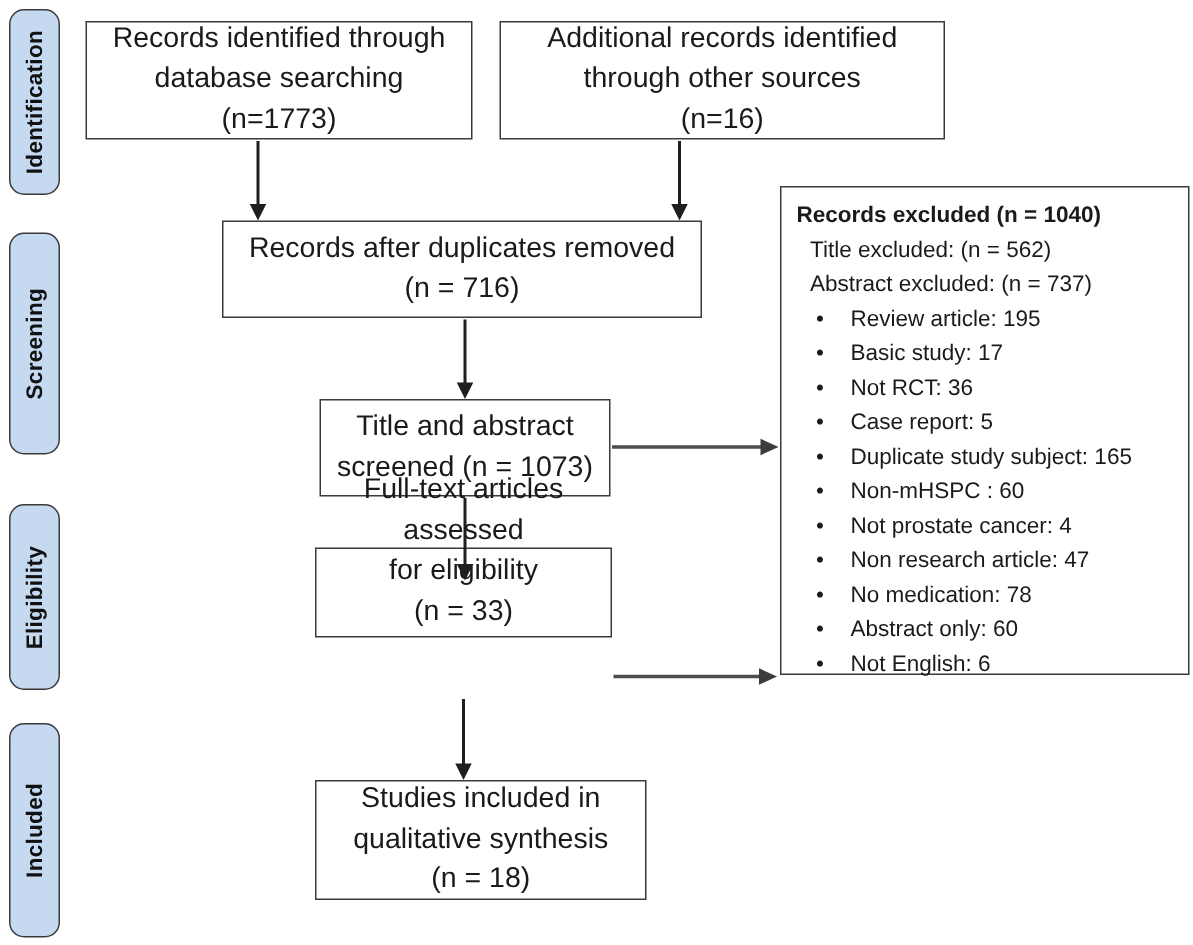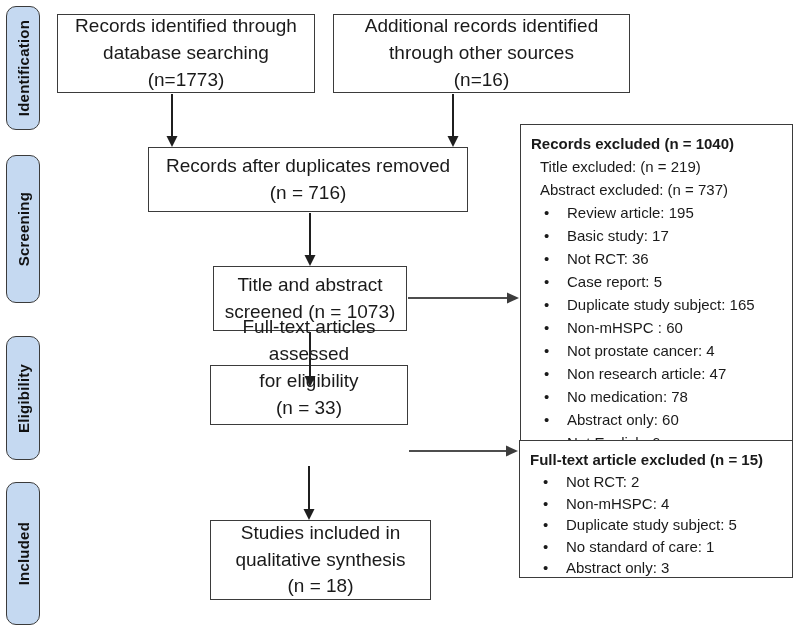--- a/index.html
+++ b/index.html
@@ -106,48 +106,38 @@
   </div>
   <div class="flow-box" id="box-included">
     <span>Studies included in
 qualitative synthesis
 (n = 18)</span>
   </div>
 
   <div class="exc-box" id="box-records-excluded">
     <div class="exc-title">Records excluded (n = 1040)</div>
     <div>
-        <div class="exc-sub">Title excluded: (n = 219)</div>
+        <div class="exc-sub">Title excluded: (n = 562)</div>
         <div class="exc-sub">Abstract excluded: (n = 737)</div>
       </div>
     <ul class="bullets">
         <li>Review article: 195</li>
         <li>Basic study: 17</li>
         <li>Not RCT: 36</li>
         <li>Case report: 5</li>
         <li>Duplicate study subject: 165</li>
         <li>Non-mHSPC : 60</li>
         <li>Not prostate cancer: 4</li>
         <li>Non research article: 47</li>
         <li>No medication: 78</li>
         <li>Abstract only: 60</li>
         <li>Not English: 6</li>
       </ul>
   </div>
 
-  <div class="exc-box" id="box-fulltext-excluded">
-    <div class="exc-title">Full-text article excluded (n = 15)</div>
-    <ul class="bullets">
-        <li>Not RCT: 2</li>
-        <li>Non-mHSPC: 4</li>
-        <li>Duplicate study subject: 5</li>
-        <li>No standard of care: 1</li>
-        <li>Abstract only: 3</li>
-      </ul>
-  </div>
 
   <svg class="arrows" width="795" height="630" viewBox="0 0 795 630">
 
     <line class="v-line" x1="172" y1="94" x2="172" y2="138"></line>
     <polygon class="v-head" points="172,147 166.5,136 177.5,136"></polygon>
 
     <line class="v-line" x1="453" y1="94" x2="453" y2="138"></line>
     <polygon class="v-head" points="453,147 447.5,136 458.5,136"></polygon>
 
     <line class="v-line" x1="310" y1="213" x2="310" y2="257"></line>

